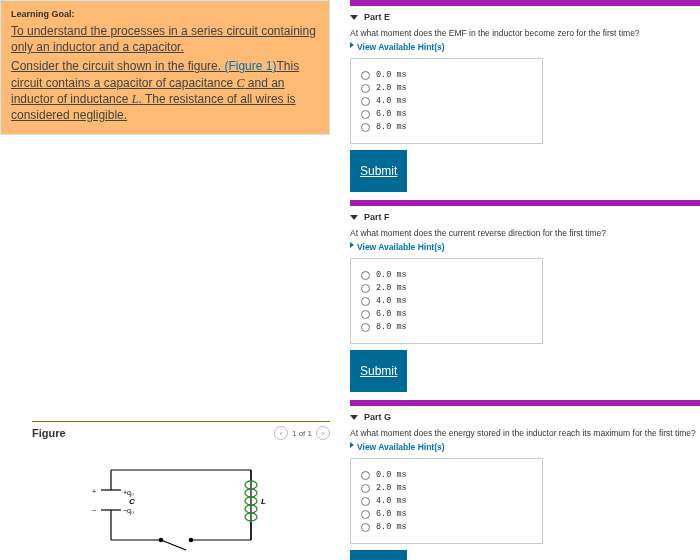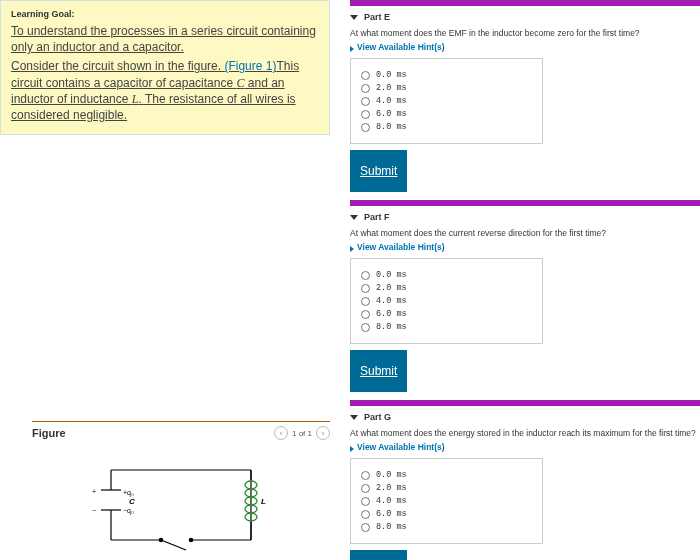--- a/index.html
+++ b/index.html
@@ -12,21 +12,21 @@
     height: 560px;
     display: flex;
   }
   .left-col {
     width: 340px;
     padding-right: 10px;
     display: flex;
     flex-direction: column;
   }
   .learning-goal-box {
-    background: #fef9c3;
+    background: #fdba74;
     border: 1px solid #d0e3e6;
     padding: 8px 10px;
     margin-bottom: 16px;
   }
   .learning-goal-box .lg-title {
     font-weight: bold;
     font-size: 9px;
     margin-bottom: 4px;
   }
   .learning-goal-box p {
@@ -82,21 +82,21 @@
     border-right: 4px solid transparent;
     border-top: 5px solid #333;
   }
   .part-title { font-weight: bold; font-size: 9px; }
   .part-question {
     font-size: 8.5px;
     margin-bottom: 4px;
     color: #333;
   }
   .hints-link {
-    display: flex; align-items: flex-end; gap: 3px;
+    display: flex; align-items: flex-start; gap: 3px;
     color: #0073b1; font-size: 8.5px; font-weight: bold;
     margin-bottom: 6px; cursor: pointer;
   }
   .hints-link .tri {
     width: 0; height: 0;
     border-top: 3px solid transparent;
     border-bottom: 3px solid transparent;
     border-left: 4px solid #0073b1;
   }
   .answer-box {

